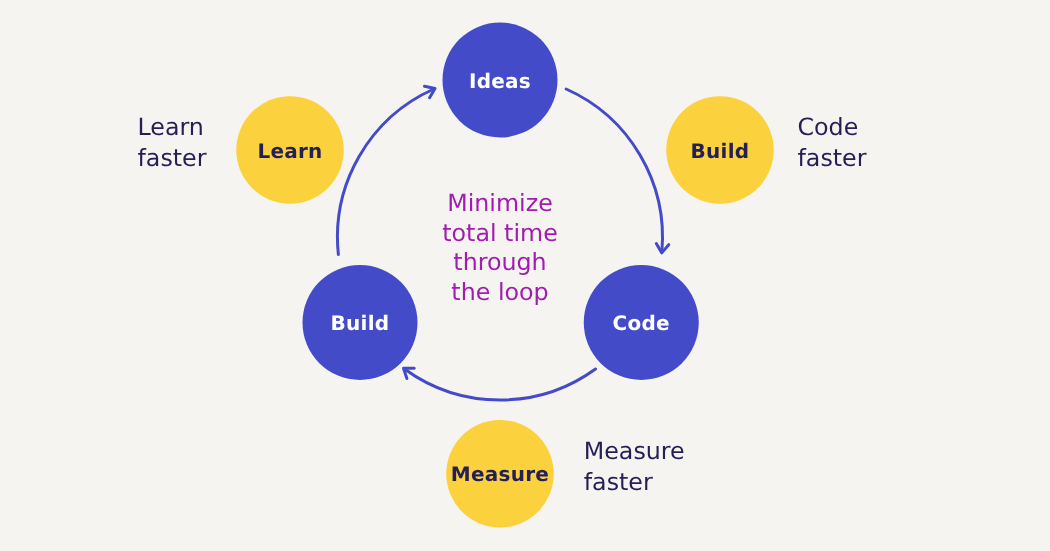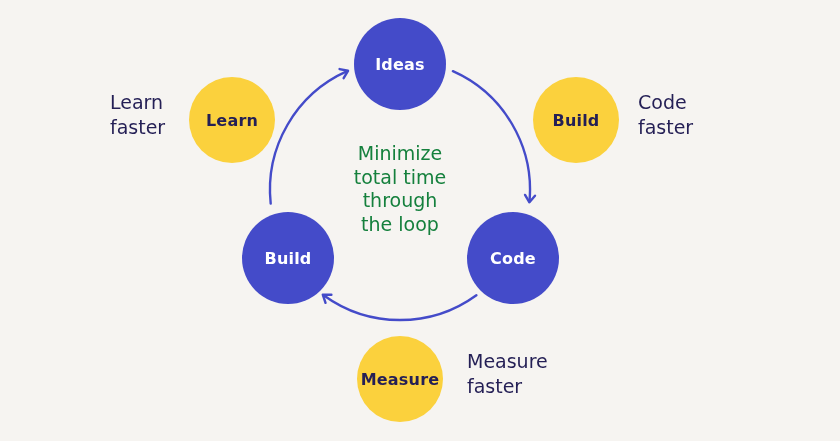--- a/index.html
+++ b/index.html
@@ -54,28 +54,28 @@
   .caption {
     position: absolute;
     font-size: 19px;
     line-height: 1.32;
     white-space: pre-line;
     color: #241f55;
   }
   .center-caption {
     position: absolute;
     left: 300px;
-    top: 142px;
+    top: 152px;
     width: 200px;
     text-align: center;
     font-size: 19px;
     line-height: 1.24;
     font-weight: 500;
     white-space: pre-line;
-    color: #15803d;
+    color: #a21caf;
   }
 </style>
 </head>
 <body>
 
 <div class="canvas">
 
   <svg class="arrows" width="840" height="441" viewBox="0 0 840 441" aria-hidden="true">
     <defs>
       <marker id="arrow" viewBox="0 0 14 14" markerWidth="14" markerHeight="14" refX="9" refY="7" orient="auto" markerUnits="userSpaceOnUse">

